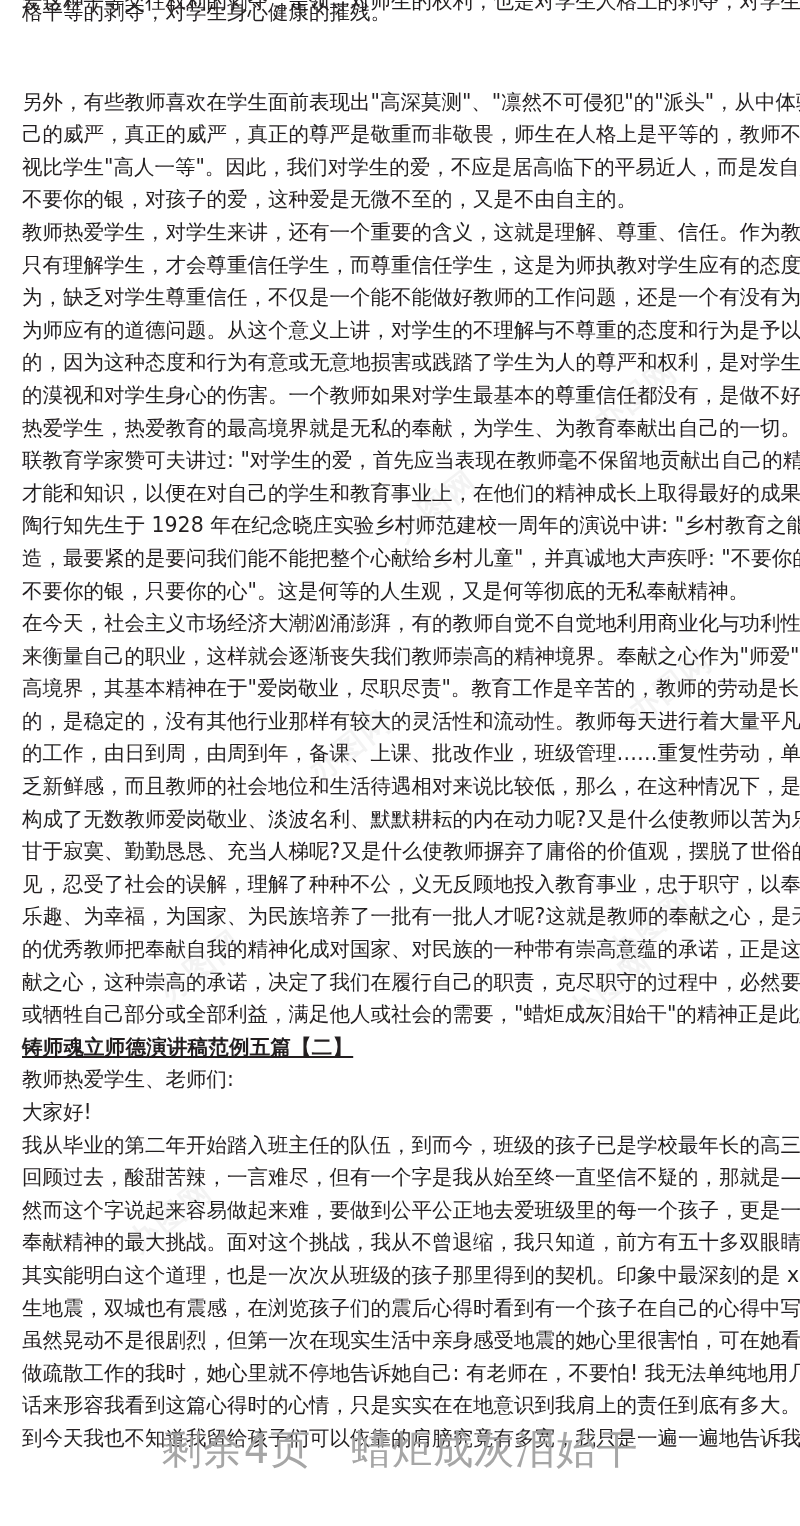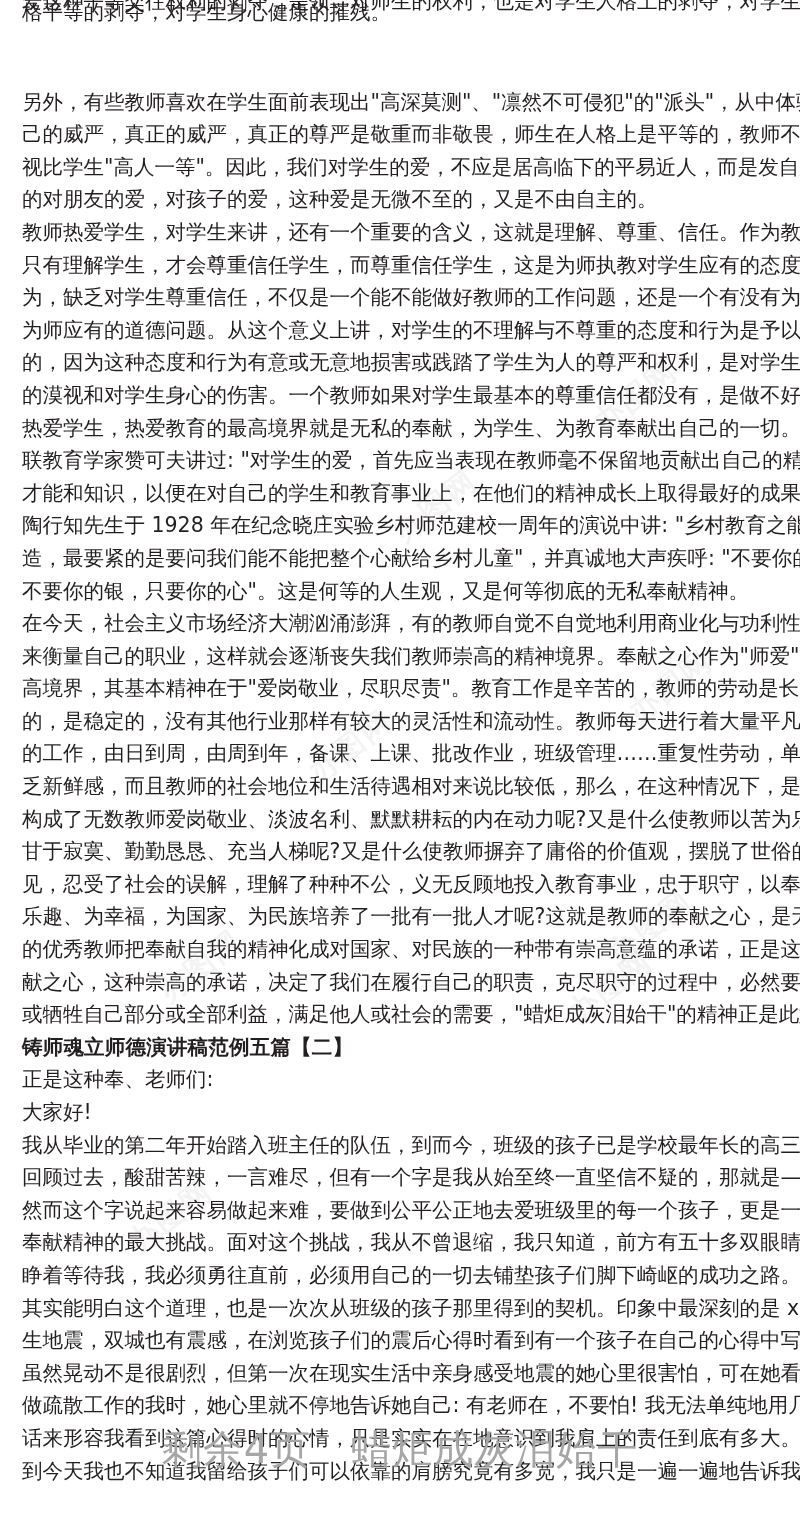--- a/index.html
+++ b/index.html
@@ -64,20 +64,21 @@
   .tline.just {
     display: flex;
     justify-content: space-between;
   }
   .tline.just > span {
     display: inline-block;
   }
   .tline.bold {
     font-weight: 700;
     letter-spacing: 0.2px;
+    text-decoration: underline;
   }
   
   #clip-top {
     position: absolute;
     left: 0;
     top: 0;
     width: 800px;
     height: 18px;
     overflow: hidden;
     z-index: 2;
@@ -135,21 +136,21 @@
       <div style="height: 57px;"></div>
       <div class="tline just">
         <span>另外，有些教师喜欢在学生面前表现出"高深莫测"、"凛然不可侵犯"的"派头"，从中体验着自</span>
       </div>
       <div class="tline just">
         <span>己的威严，真正的威严，真正的尊严是敬重而非敬畏，师生在人格上是平等的，教师不应自</span>
       </div>
       <div class="tline just">
         <span>视比学生"高人一等"。因此，我们对学生的爱，不应是居高临下的平易近人，而是发自肺腑</span>
       </div>
-      <div class="tline">的对朋友的爱，对孩子的爱，这种爱是无微不至的，又是不由自主的。</div>
+      <div class="tline">不要你的银，对孩子的爱，这种爱是无微不至的，又是不由自主的。</div>
       <div class="tline just">
         <span>教师热爱学生，对学生来讲，还有一个重要的含义，这就是理解、尊重、信任。作为教师，</span>
       </div>
       <div class="tline just">
         <span>只有理解学生，才会尊重信任学生，而尊重信任学生，这是为师执教对学生应有的态度和行</span>
       </div>
       <div class="tline just">
         <span>为，缺乏对学生尊重信任，不仅是一个能不能做好教师的工作问题，还是一个有没有为人、</span>
       </div>
       <div class="tline just">
@@ -208,35 +209,34 @@
         <span>乐趣、为幸福，为国家、为民族培养了一批有一批人才呢?这就是教师的奉献之心，是无数</span>
       </div>
       <div class="tline just">
         <span>的优秀教师把奉献自我的精神化成对国家、对民族的一种带有崇高意蕴的承诺，正是这种奉</span>
       </div>
       <div class="tline just">
         <span>献之心，这种崇高的承诺，决定了我们在履行自己的职责，克尽职守的过程中，必然要放弃</span>
       </div>
       <div class="tline">或牺牲自己部分或全部利益，满足他人或社会的需要，"蜡炬成灰泪始干"的精神正是此意。</div>
       <div class="tline bold">铸师魂立师德演讲稿范例五篇【二】</div>
-      <div class="tline">正是这种奉、老师们:</div>
+      <div class="tline">教师热爱学生、老师们:</div>
       <div class="tline">大家好!</div>
       <div class="tline just">
         <span>我从毕业的第二年开始踏入班主任的队伍，到而今，班级的孩子已是学校最年长的高三生，</span>
       </div>
       <div class="tline just">
         <span>回顾过去，酸甜苦辣，一言难尽，但有一个字是我从始至终一直坚信不疑的，那就是——爱。</span>
       </div>
       <div class="tline just">
         <span>然而这个字说起来容易做起来难，要做到公平公正地去爱班级里的每一个孩子，更是一种对</span>
       </div>
       <div class="tline just">
         <span>奉献精神的最大挑战。面对这个挑战，我从不曾退缩，我只知道，前方有五十多双眼睛在圆</span>
       </div>
-      <div class="tline">睁着等待我，我必须勇往直前，必须用自己的一切去铺垫孩子们脚下崎岖的成功之路。</div>
       <div class="tline just">
         <span>其实能明白这个道理，也是一次次从班级的孩子那里得到的契机。印象中最深刻的是 xx 发</span>
       </div>
       <div class="tline just">
         <span>生地震，双城也有震感，在浏览孩子们的震后心得时看到有一个孩子在自己的心得中写到，</span>
       </div>
       <div class="tline just">
         <span>虽然晃动不是很剧烈，但第一次在现实生活中亲身感受地震的她心里很害怕，可在她看到来</span>
       </div>
       <div class="tline just">

